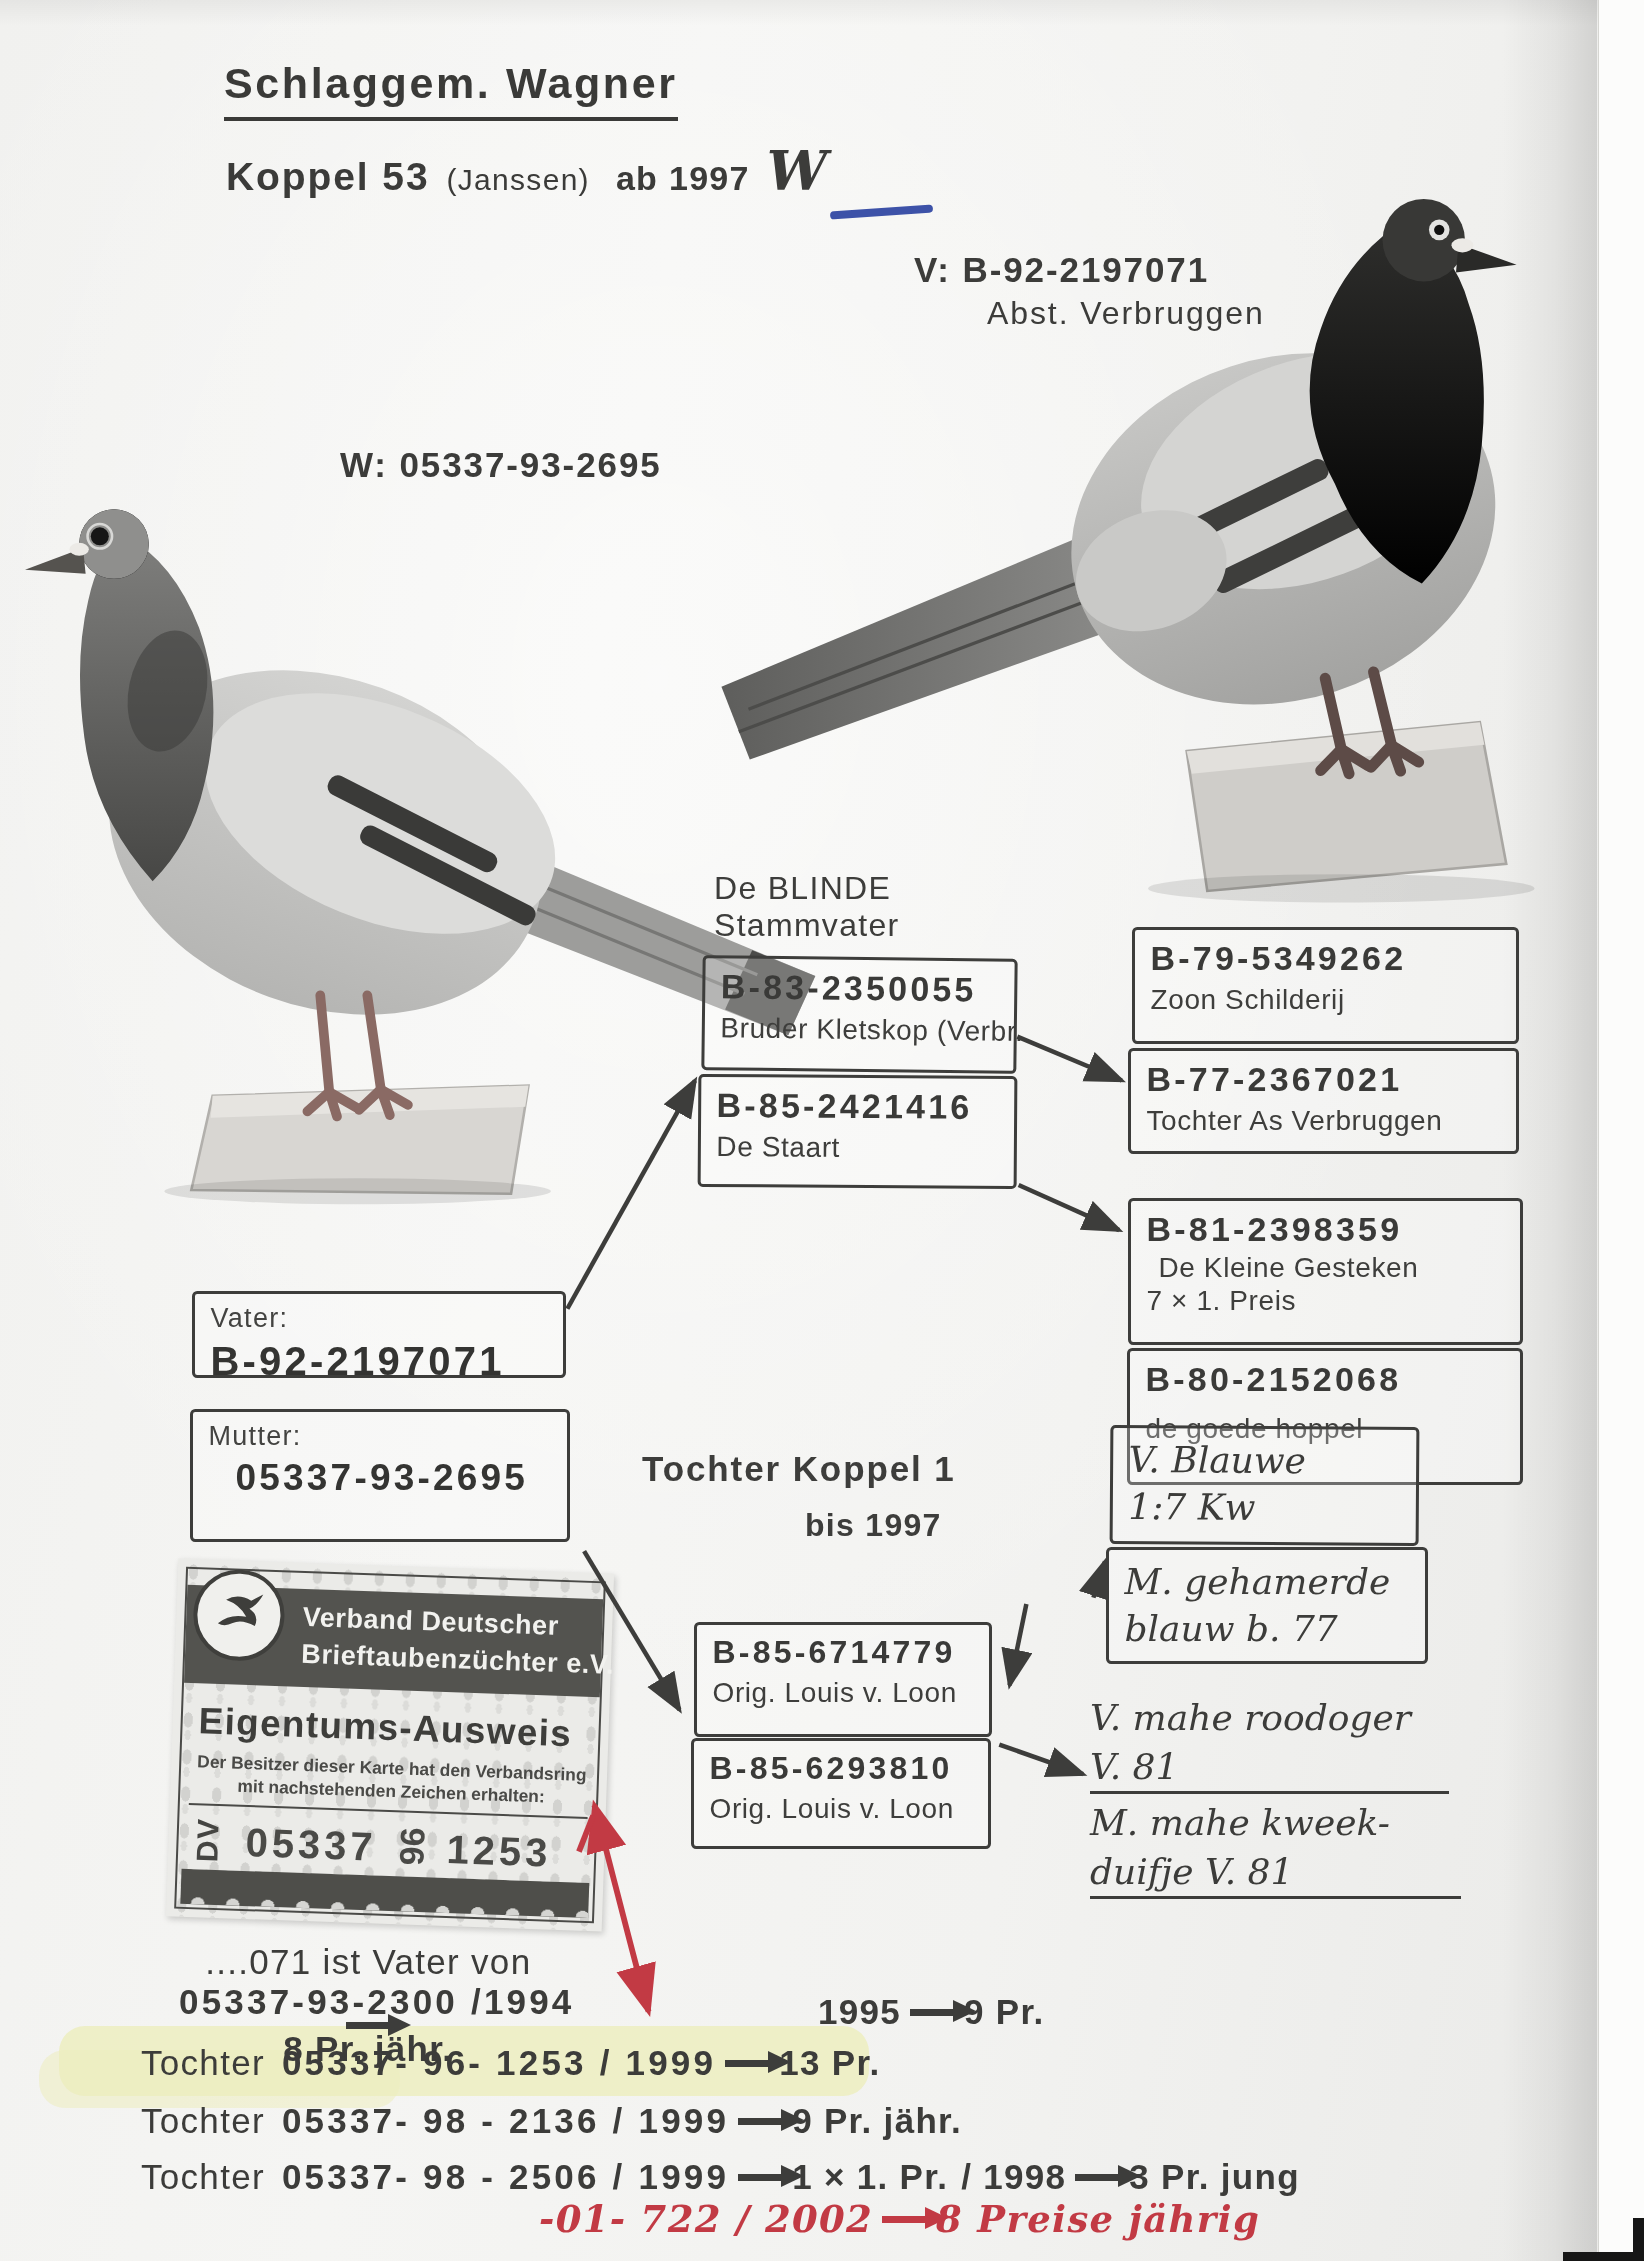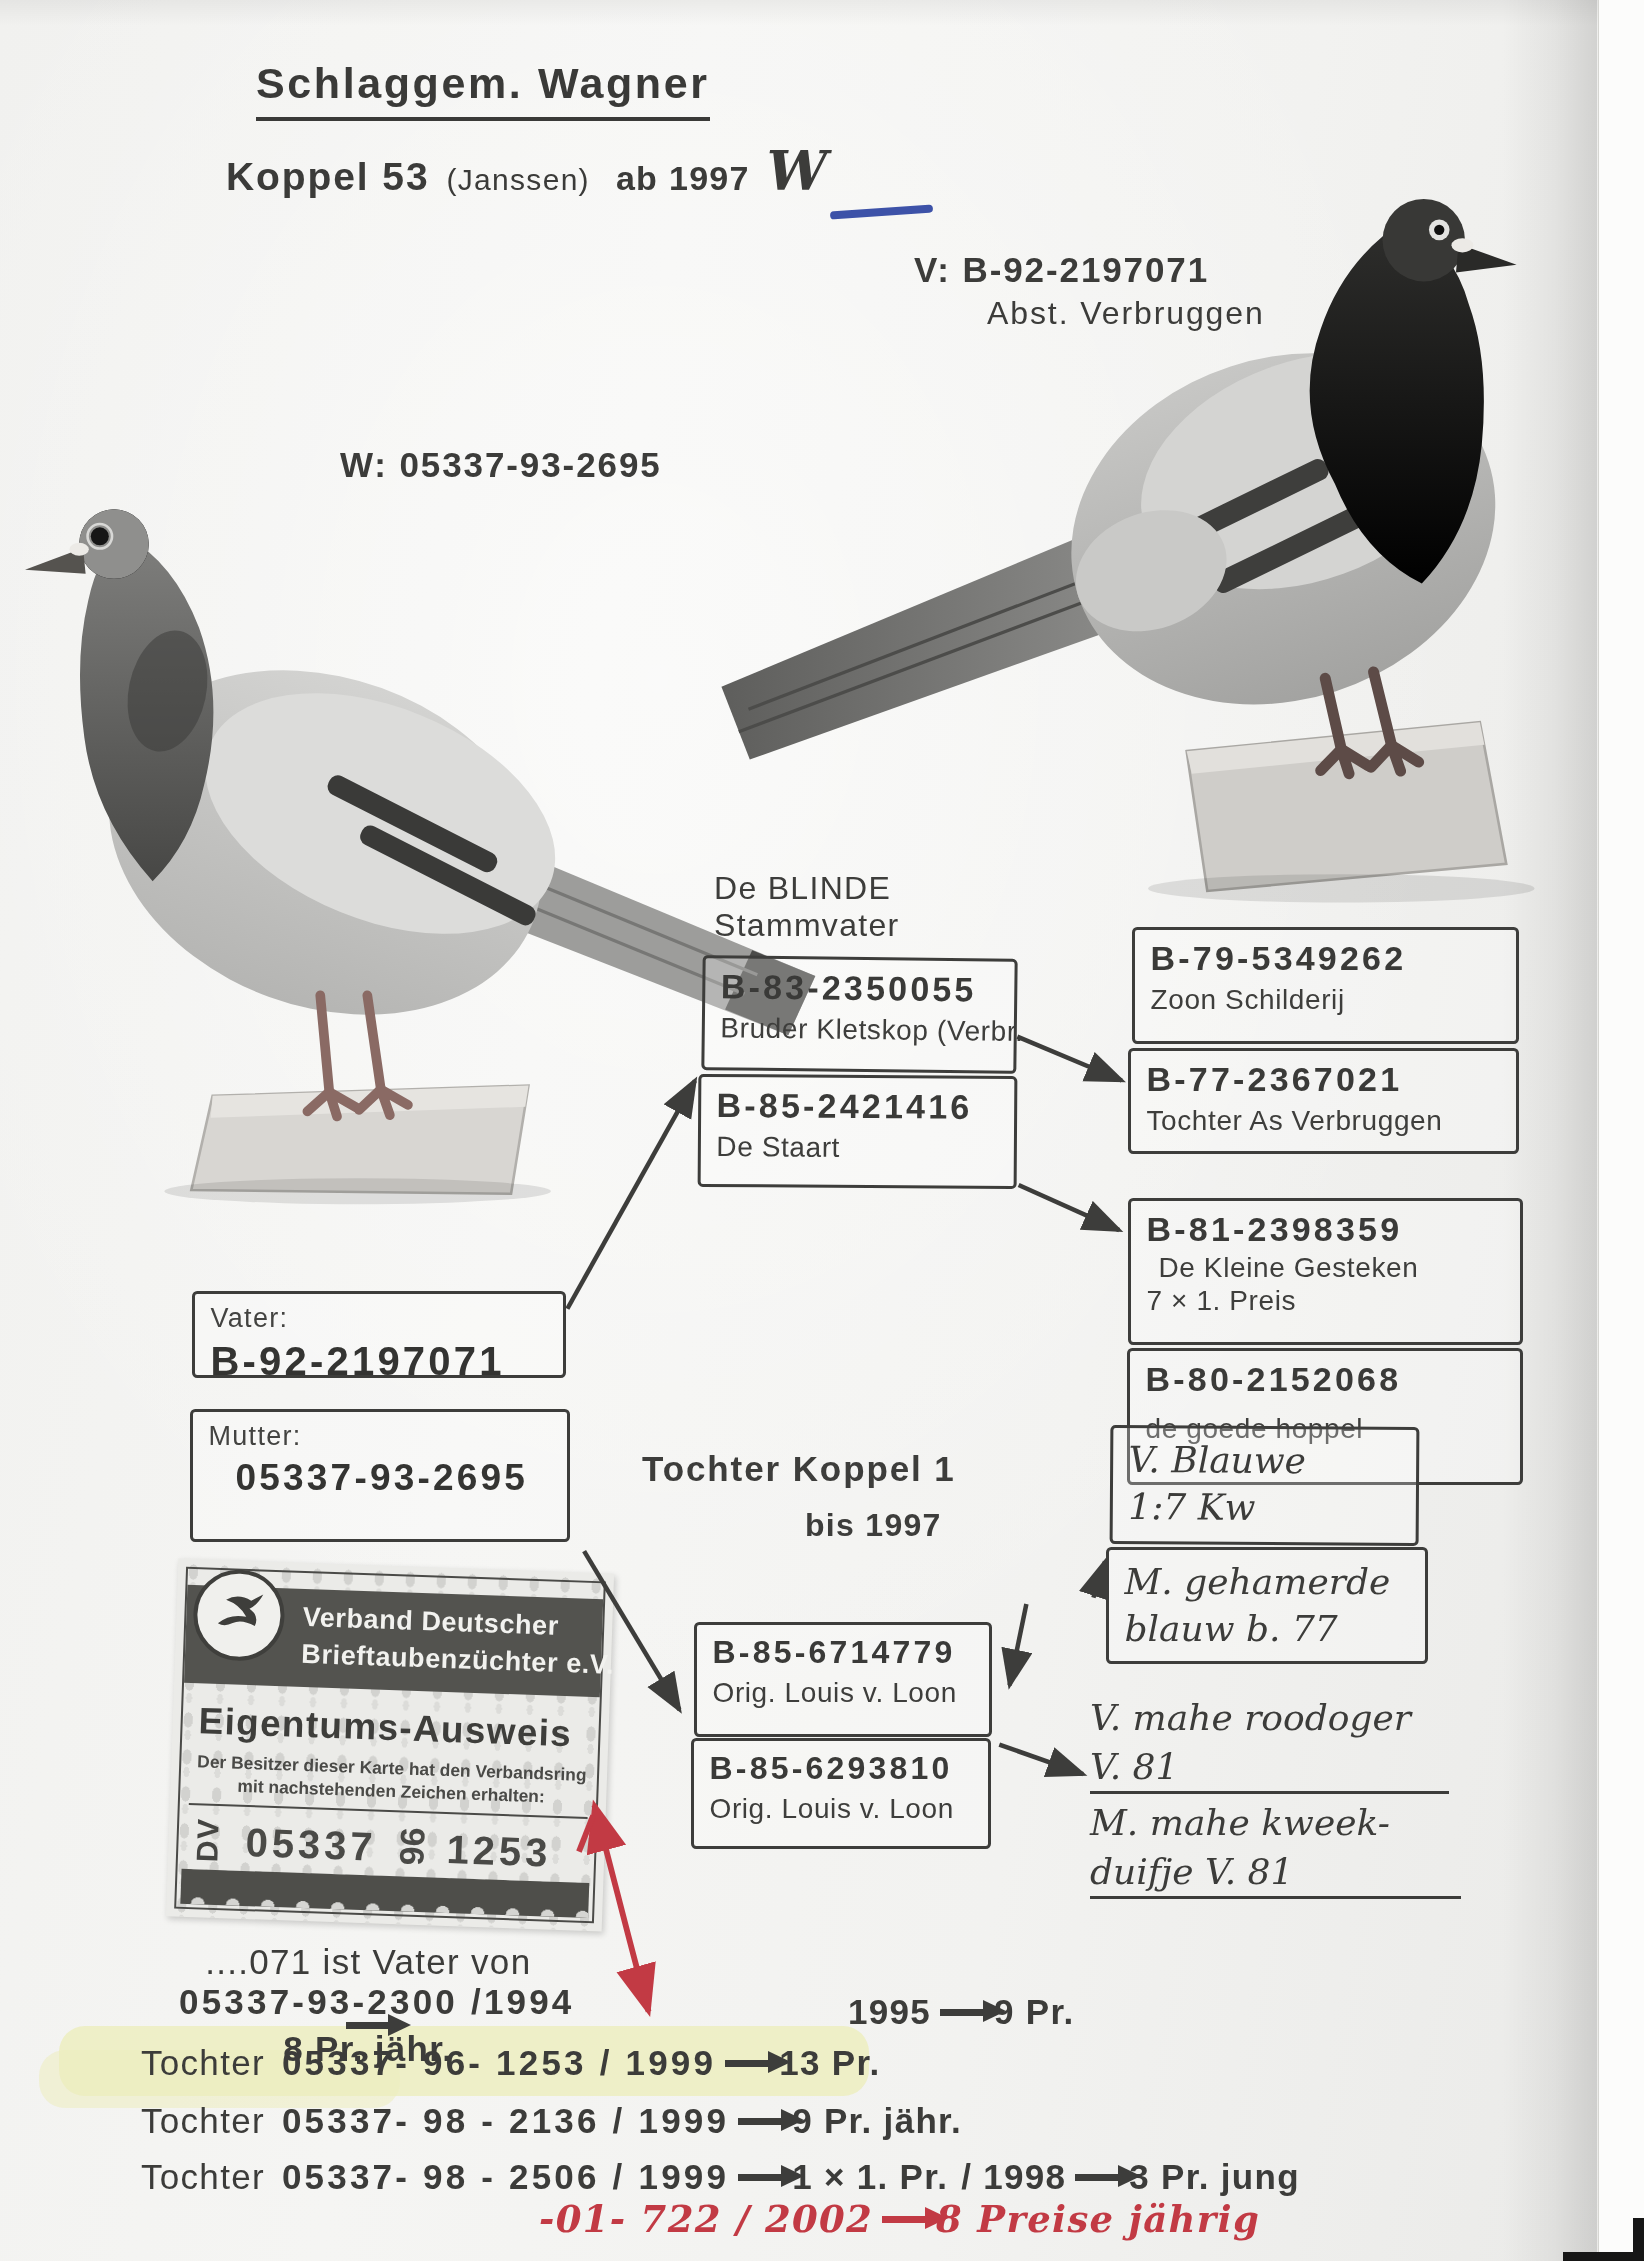--- a/index.html
+++ b/index.html
@@ -14,21 +14,21 @@
   
   .fold-right{left:1502px;top:0;width:95px;height:2261px;
     background:linear-gradient(90deg,rgba(0,0,0,0) 0%,rgba(0,0,0,.05) 55%,rgba(0,0,0,.12) 100%);}
   .edge-strip{left:1598px;top:0;width:46px;height:2261px;background:#fcfcfb;border-left:1.3px solid #d6d6d2;}
   .bottom-black{left:1563px;top:2252px;width:81px;height:9.7px;background:#161616;}
   .corner-black{left:1633px;top:2218px;width:11.6px;height:43px;background:#161616;}
   .fold-top{left:0;top:0;width:1644px;height:26px;background:linear-gradient(180deg,rgba(0,0,0,.05),rgba(0,0,0,0));}
 
   
   .hdr-name{left:224px;top:59px;font-size:43px;font-weight:600;letter-spacing:2.6px;color:#3a3a38;
-    border-bottom:4.5px solid #3a3a38;padding-bottom:9px;margin-left:32px;}
+    border-bottom:4.5px solid #3a3a38;padding-bottom:9px;}
   .hdr-addr{left:685px;top:70px;font-size:30px;letter-spacing:0.6px;color:#3f3f3d;}
   .hdr-line2{left:226px;top:150px;font-size:35px;letter-spacing:1.3px;color:#3b3b39;display:flex;align-items:baseline;gap:17px;}
   .koppel{font-size:39px;font-weight:700;letter-spacing:1.9px;}
   .strain{font-size:30px;}
   .since{font-size:34px;font-weight:700;margin-left:9px;}
   .wmark{font-family:"DejaVu Serif",serif;font-style:italic;font-size:54px;font-weight:700;color:#686850;line-height:0.8;}
   .wunder{left:830px;top:208px;width:103px;height:7.7px;background:#3d52a8;border-radius:3.9px;transform:rotate(-4deg);}
 
   
   .lbl{font-size:35px;font-weight:600;letter-spacing:1.9px;color:#3c3c3a;}
@@ -321,21 +321,21 @@
 
   <div class="abs hl"></div>
   <div class="abs hl2"></div>
 
   <div class="resline" style="left:162px;top:1942px;flex-direction:column;">
     <span class="rs-txt">....071 ist Vater von</span>
     <span class="rs-ring">05337-93-2300 /1994</span>
     <span class="arr"></span>
     <span class="rs-res">8 Pr. jähr.</span>
   </div>
-  <div class="resline" style="left:848px;top:1992px;">
+  <div class="resline" style="left:818px;top:1992px;">
     <span class="rs-res">1995</span>
     <span class="arr"></span>
     <span class="rs-res">9 Pr.</span>
   </div>
   <div class="resline" style="left:141px;top:2043px;">
     <span class="rs-txt">Tochter</span>
     <span class="rs-ring">05337- 96- 1253 / 1999</span>
     <span class="arr"></span>
     <span class="rs-res">13 Pr.</span>
   </div>

